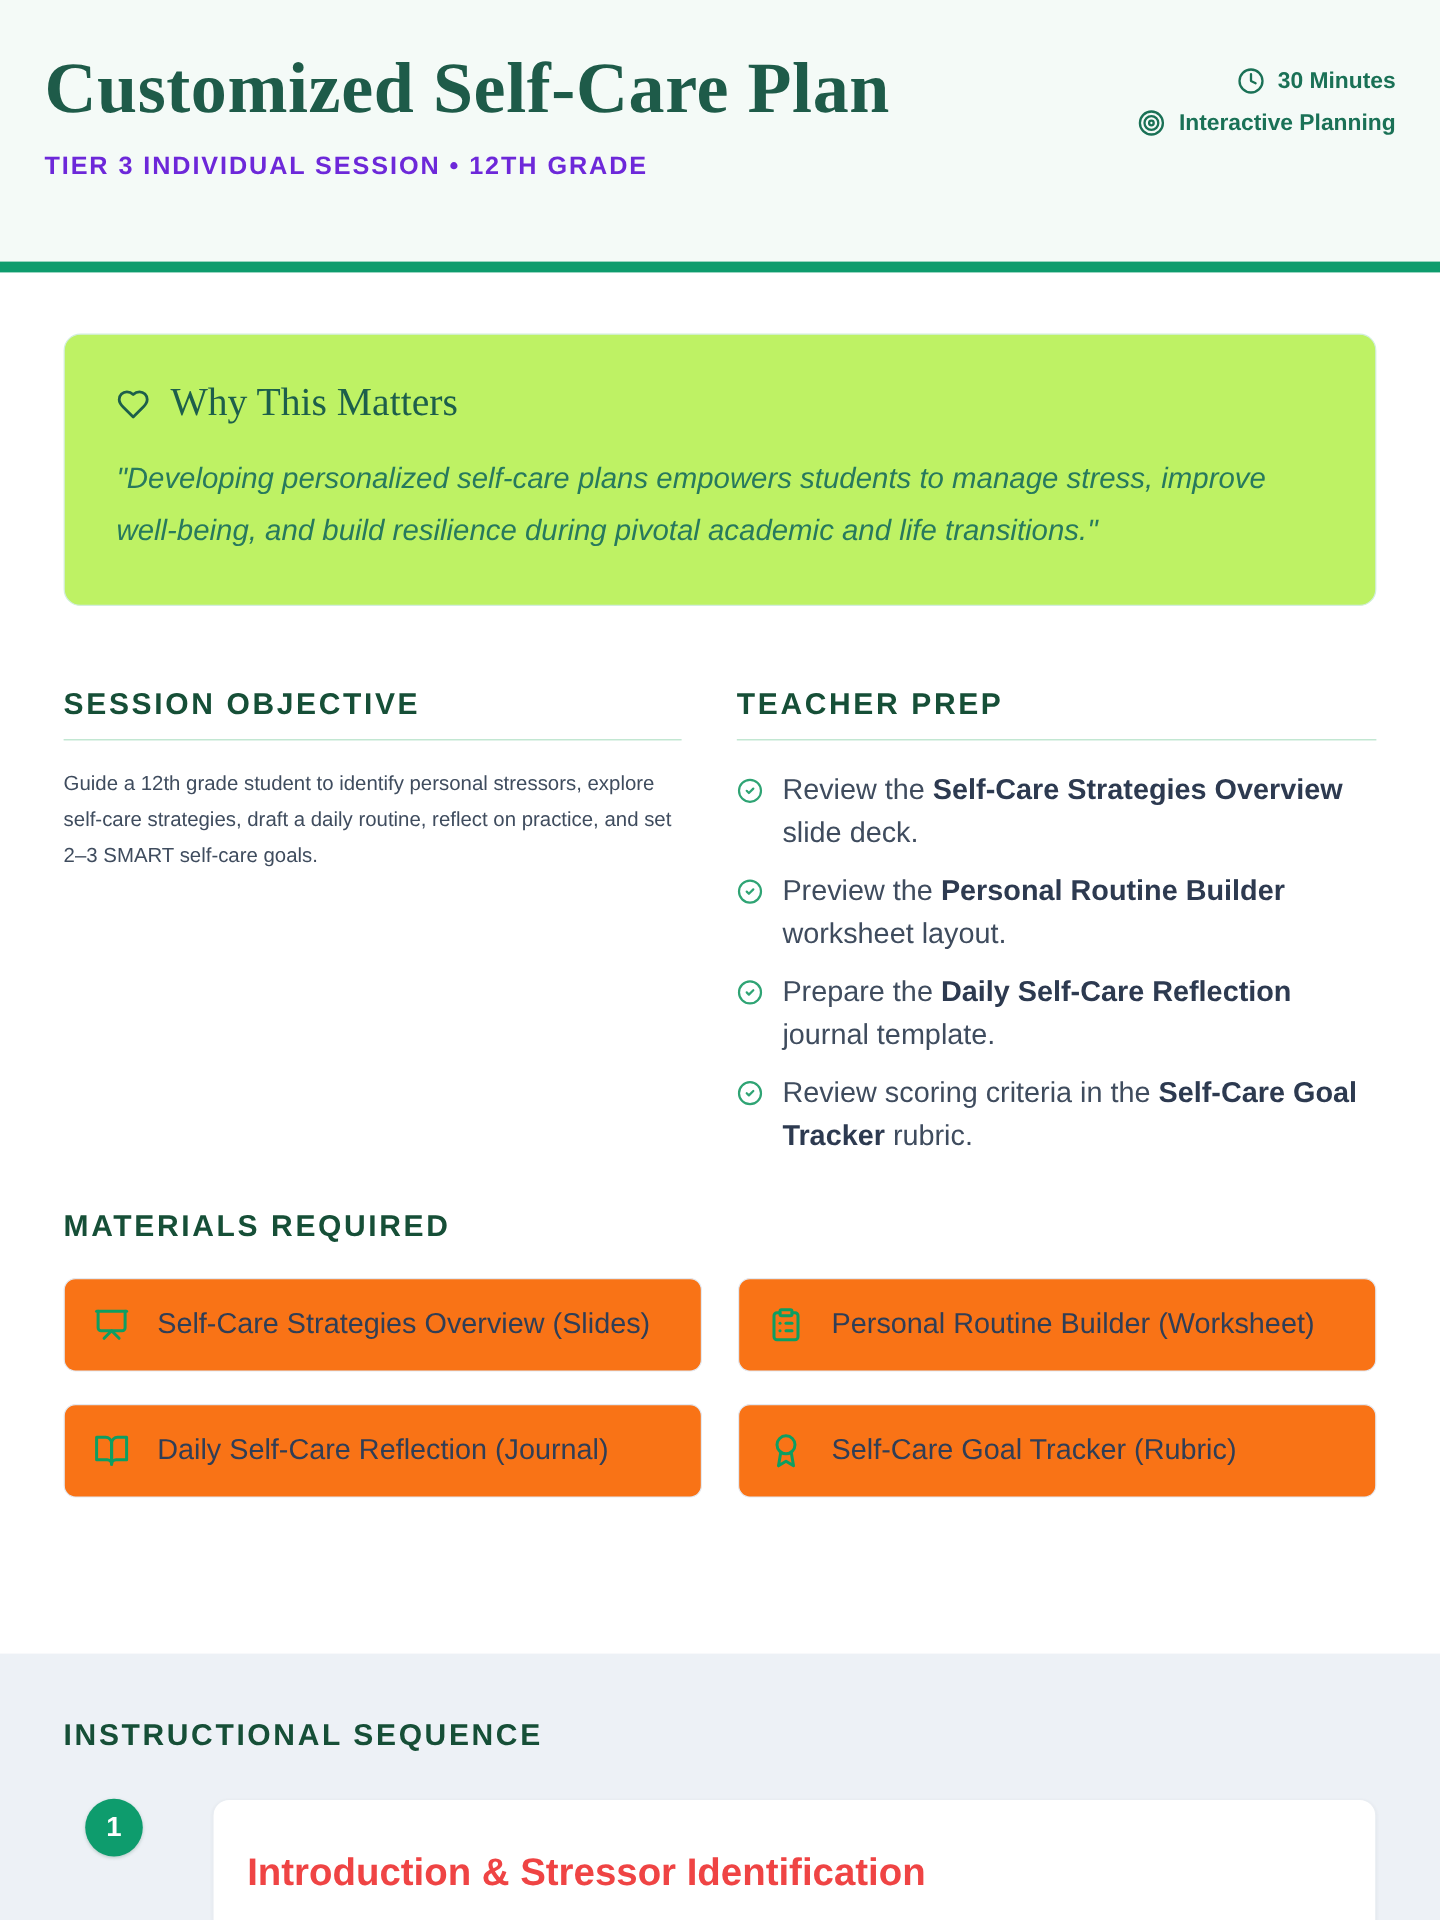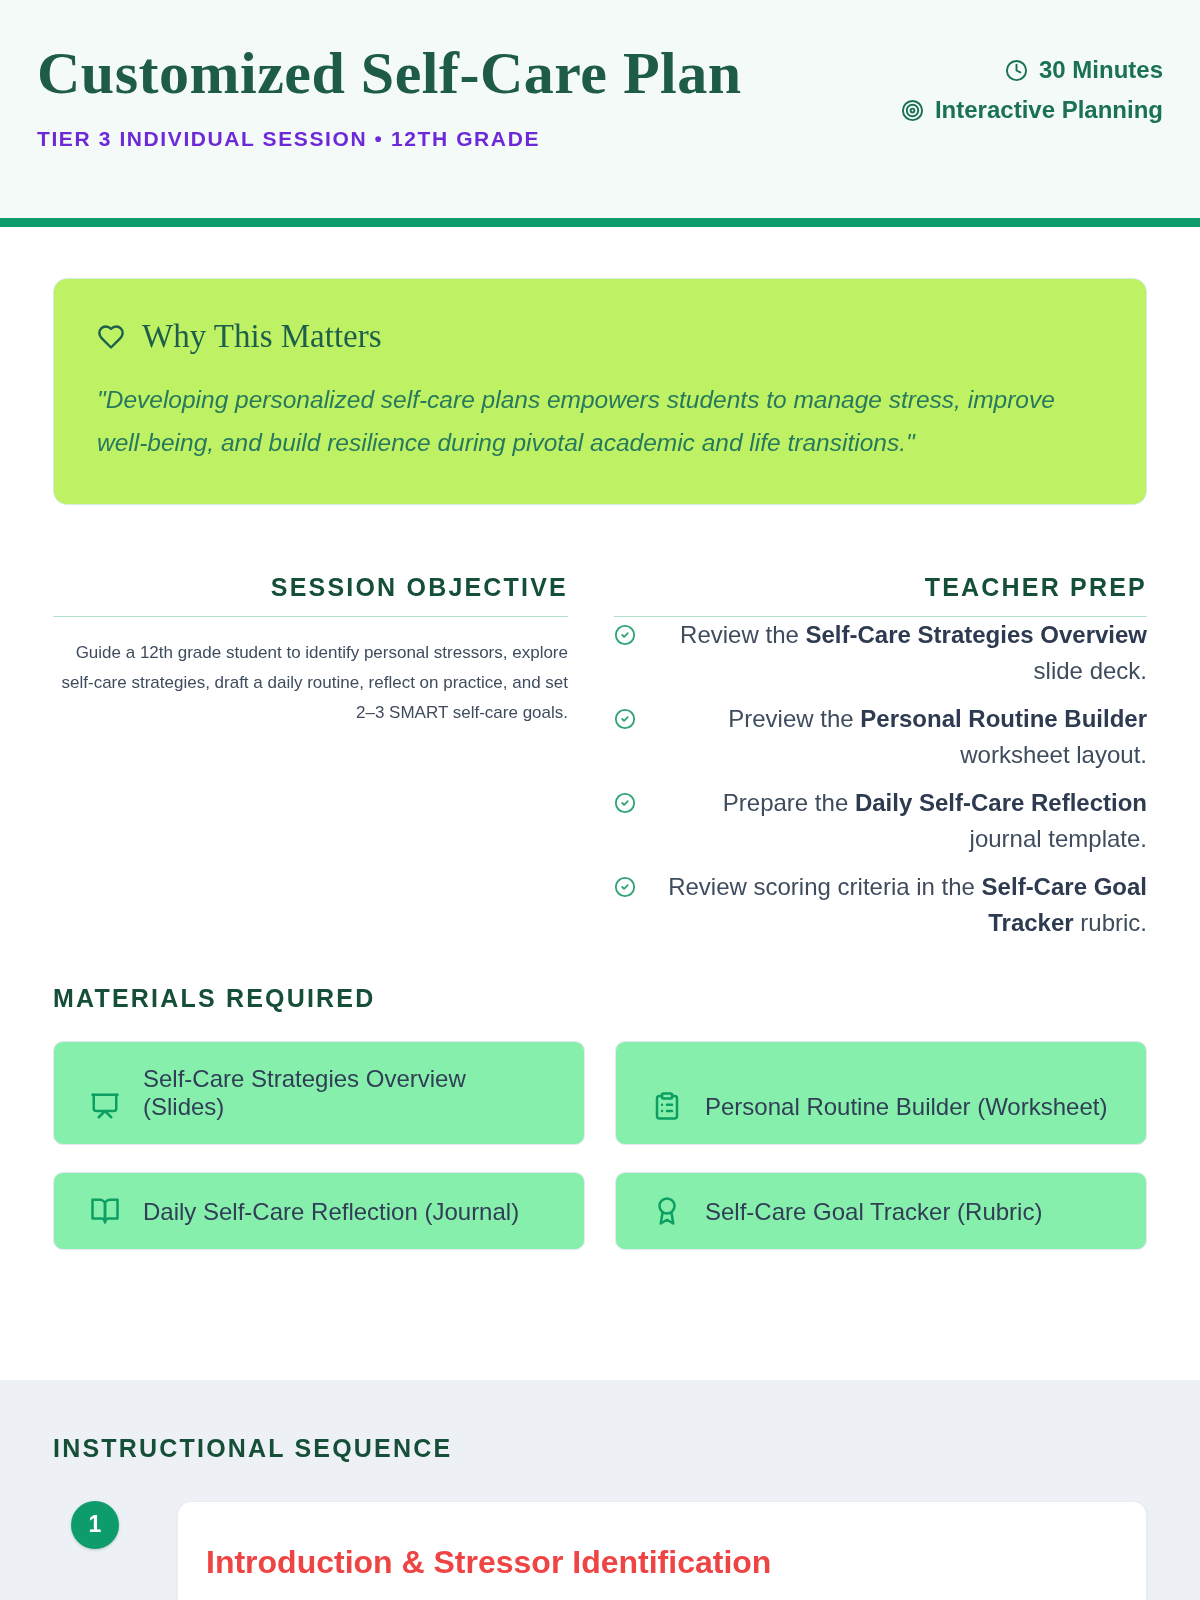--- a/index.html
+++ b/index.html
@@ -14,51 +14,51 @@
     padding:42px 37px 0; display:flex; justify-content:space-between; align-items:flex-start;
   }
   .page-title {
     font-family:"Liberation Serif", serif; font-weight:700;
     font-size:60px; line-height:1.05; color:#1e5b49; letter-spacing:.5px;
   }
   .page-subtitle {
     margin-top:22px; font-size:21px; font-weight:700; color:#6d28d9; letter-spacing:1.6px;
   }
   .meta { margin-top:14px; display:flex; flex-direction:column; align-items:flex-end; gap:12px; }
-  .meta-item { display:flex; align-items:center; gap:11px; color:#1a7156; font-weight:700; font-size:24px;text-align:center; }
+  .meta-item { display:flex; align-items:center; gap:11px; color:#1a7156; font-weight:700; font-size:19px;text-align:center; }
   .meta-item svg { width:23px; height:23px; display:block; }
   
   .why {
     margin:51px 53px 0; background:#bef264; border:1px solid #d2eedd; border-radius:14px;
     padding:39px 43px;
   }
   .why-head { display:flex; align-items:center; gap:17px; }
   .why-head svg { width:28px; height:28px; color:#1d5f4b; flex:0 0 auto; }
   .why-title { font-family:"Liberation Serif", serif; font-size:33px; color:#1d5f4b; font-weight:400; }
   .why-quote { margin-top:24px; font-style:italic; font-size:24.5px; line-height:1.75; color:#27795d; }
   
   .sec-heading {
     font-size:25px; font-weight:700; letter-spacing:2.2px; color:#164f37; line-height:1;
   }
   .ruled { padding-bottom:16px; border-bottom:1px solid #b4e2c8; }
   
-  .columns { margin:70px 53px 0; display:grid; grid-template-columns:515px 1fr; column-gap:46px;text-align:right; }
+  .columns { margin:70px 53px 0; display:grid; grid-template-columns:515px 1fr; column-gap:46px; }
   .objective-text { margin-top:21px; font-size:17px; line-height:1.78; color:#3f4c5e; }
-  .prep-list { list-style:none; }
+  .prep-list { margin-top:24px; list-style:none; }
   .prep-item { display:flex; align-items:flex-start; gap:16px; font-size:24px; line-height:1.5; color:#3f4c5e; }
   .prep-item + .prep-item { margin-top:12px; }
   .prep-item b { color:#2d3a50; }
   .check-icon { flex:0 0 auto; width:22px; height:22px; color:#2fa474; margin-top:7px; }
   .check-icon svg { width:22px; height:22px; display:block; }
   
   .materials { margin:45px 53px 0; }
   .mat-grid { margin-top:30px; display:grid; grid-template-columns:1fr 1fr; gap:27px 30px; }
   .mat-card {
-    display:flex; align-items:flex-end; gap:23px; background:#86efac;
-    border:1px solid #e4e9f1; border-radius:10px; padding:23px 36px;
+    display:flex; align-items:center; gap:23px; background:#f97316;
+    border:1px solid #e4e9f1; border-radius:10px; padding:23px 24px;
     font-size:24px; color:#303e56;
   }
   .mat-icon { flex:0 0 auto; width:30px; height:30px; color:#0d9e62; }
   .mat-icon svg { width:30px; height:30px; display:block; }
   
   .sequence { margin-top:130px; background:#edf1f6; padding:56px 53px 80px; }
   .step-row { margin-top:40px; display:flex; align-items:flex-start; }
   .step-num {
     flex:0 0 auto; width:48px; height:48px; margin-left:18px; border-radius:50%;
     background:#0e9c6d; color:#ffffff; font-size:23px; font-weight:700;

